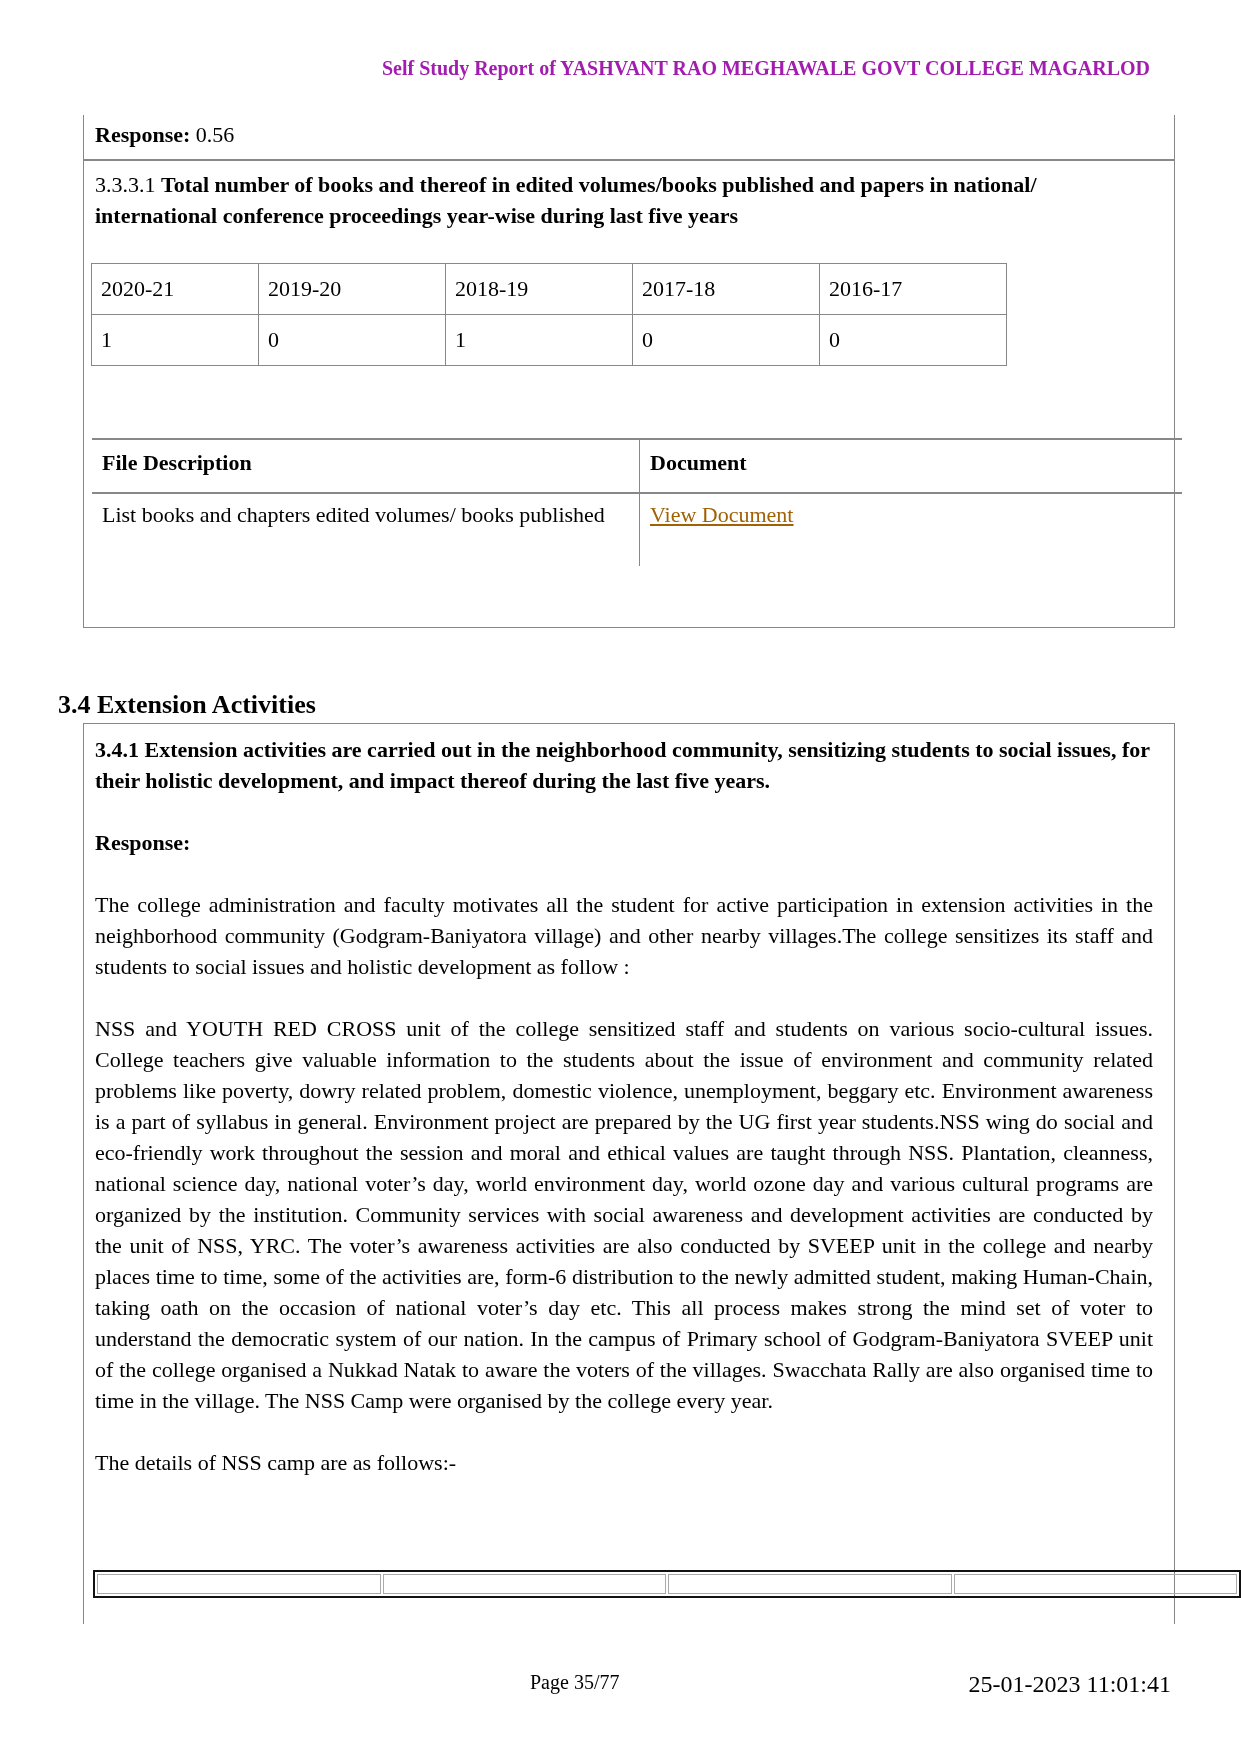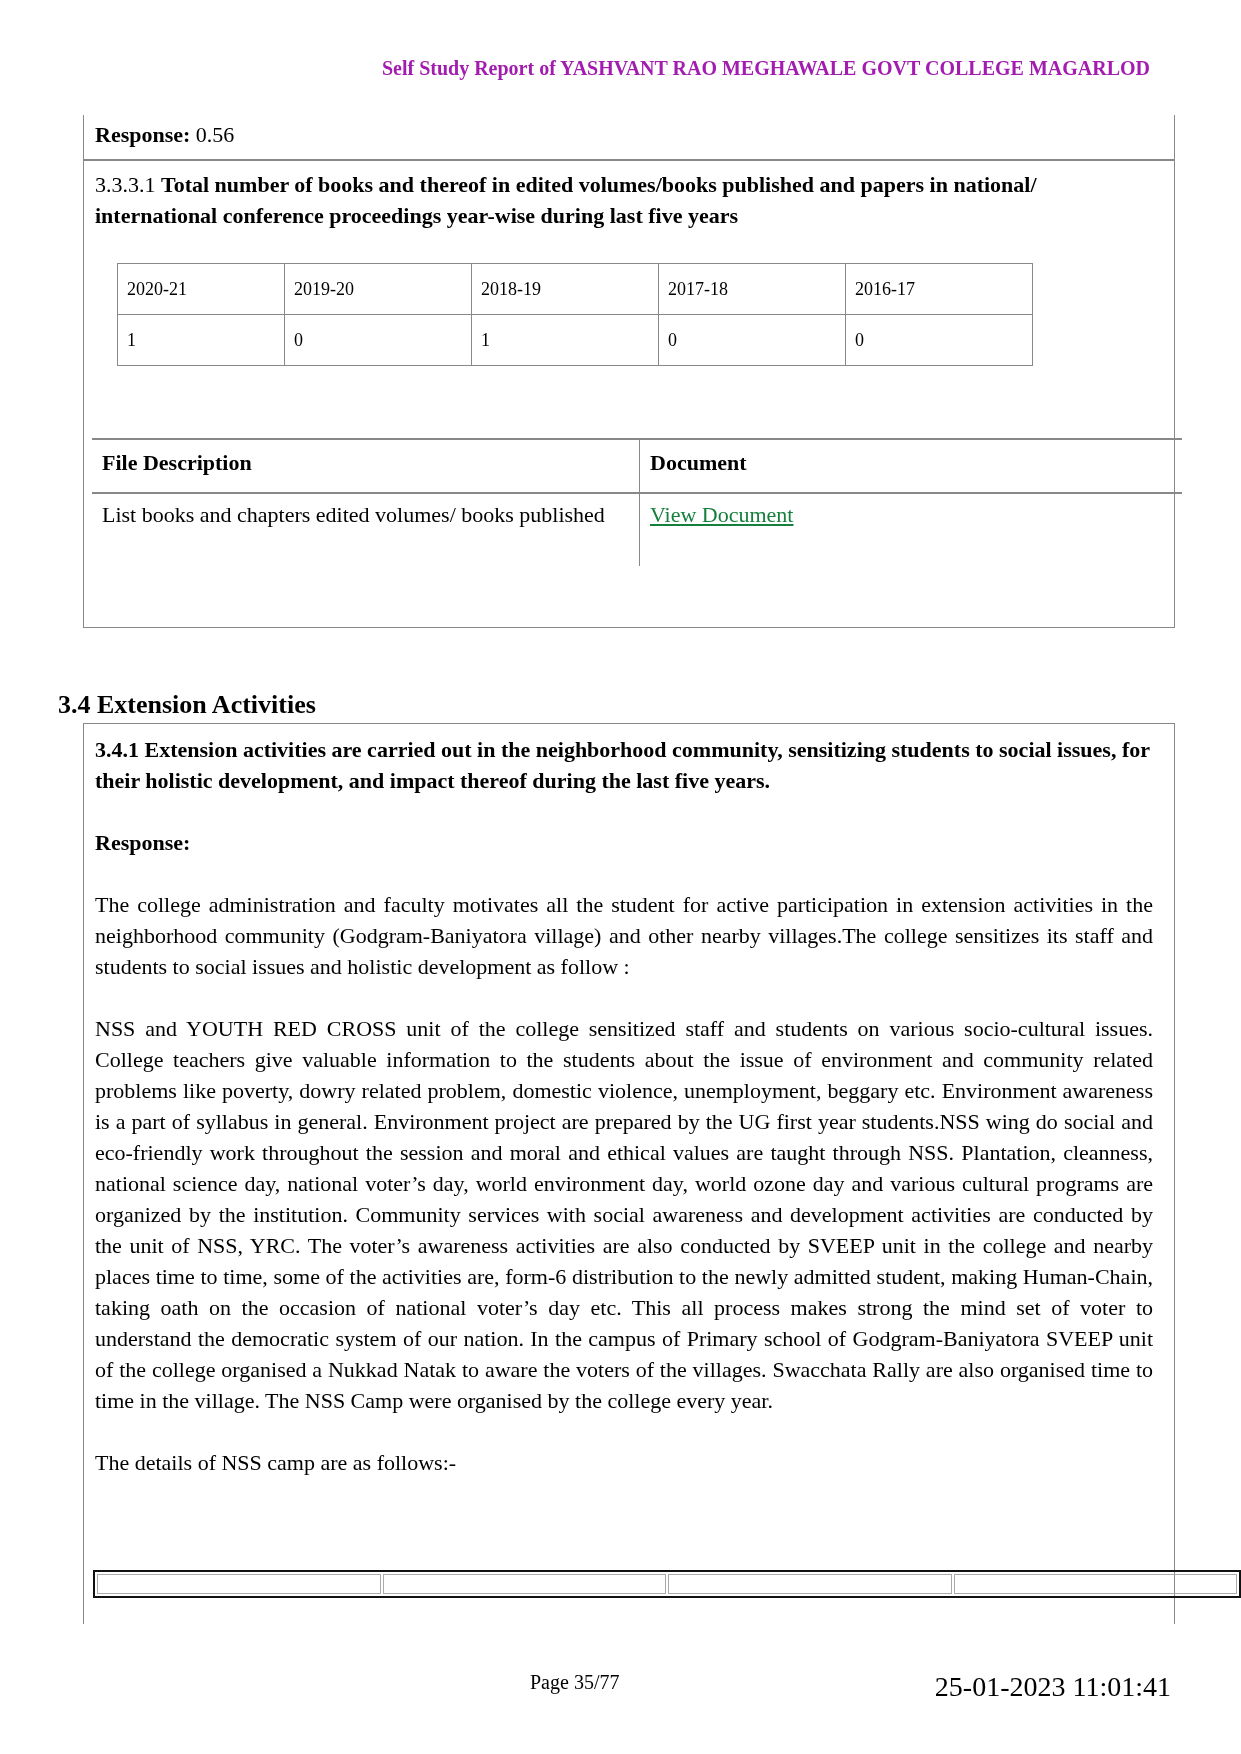--- a/index.html
+++ b/index.html
@@ -16,34 +16,34 @@
     border-left: 1px solid #888; border-right: 1px solid #888; border-bottom: 1px solid #888;
   }
   .row-response {
     height: 44px; border-bottom: 2px solid #888; padding-left: 11px;
     font-size: 22px; line-height: 40px;
   }
   .metric-title {
     padding: 8px 11px 0 11px; font-size: 22px; line-height: 31px;
   }
   .year-table {
-    position: absolute; left: 33px; top: 148px; border-collapse: collapse;
-    font-size: 18px;
+    position: absolute; left: 7px; top: 148px; border-collapse: collapse;
+    font-size: 22px;
   }
   .year-table td {
     border: 1px solid #888; height: 50px; padding: 0 9px; vertical-align: middle;
   }
   .file-table {
     position: absolute; left: 8px; top: 323px; width: 1090px; border-collapse: collapse;
     font-size: 22px; line-height: 29px;
   }
   .file-table td { border-top: 2px solid #888; padding: 6px 10px; vertical-align: top; }
   .file-table td:first-child { width: 527px; border-right: 1px solid #888; }
   .file-table tr.head td { height: 38px; padding-top: 8px; }
-  .file-table a { color: #15803d; text-decoration: underline; }
+  .file-table a { color: #a16207; text-decoration: underline; }
   .section-title {
     position: absolute; left: 58px; top: 690px; font-size: 26px; font-weight: bold;
   }
   .box2 {
     position: absolute; left: 83px; top: 723px; width: 1090px; height: 900px;
     border-left: 1px solid #888; border-right: 1px solid #888; border-top: 1px solid #888;
   }
   .box2 .inner { padding: 10px 21px 0 11px; font-size: 22px; line-height: 31px; }
   .q-title { font-weight: bold; }
   .resp-label { font-weight: bold; margin-top: 31px; }
@@ -51,21 +51,21 @@
   .nss-table {
     position: absolute; left: 93px; top: 1570px; width: 1148px;
     border-collapse: separate; border-spacing: 2px; border: 2px solid #111;
     font-size: 22px;
   }
   .nss-table td {
     border: 1px solid #aaa; height: 36px; text-align: center; vertical-align: middle;
   }
   .nss-table tr.empty td { height: 16px; }
   .footer-page { position: absolute; top: 1671px; left: 530px; font-size: 20px; }
-  .footer-date { position: absolute; top: 1671px; right: 70px; font-size: 28px; }
+  .footer-date { position: absolute; top: 1671px; right: 70px; font-size: 24px; }
 </style>
 </head>
 <body>
 
 <div class="header">Self Study Report of YASHVANT RAO MEGHAWALE GOVT COLLEGE MAGARLOD</div>
 
 <div class="box1">
   <div class="row-response">
     <b>Response:</b>
     <span>0.56</span>

